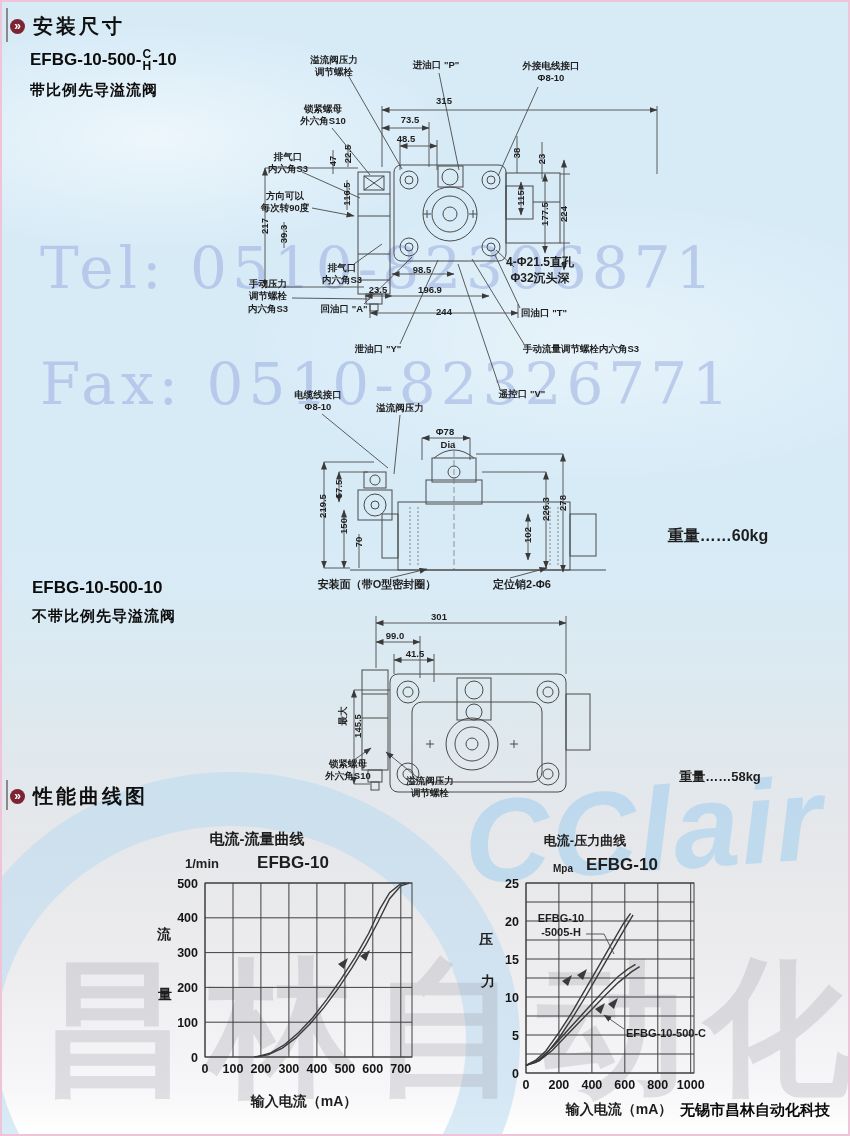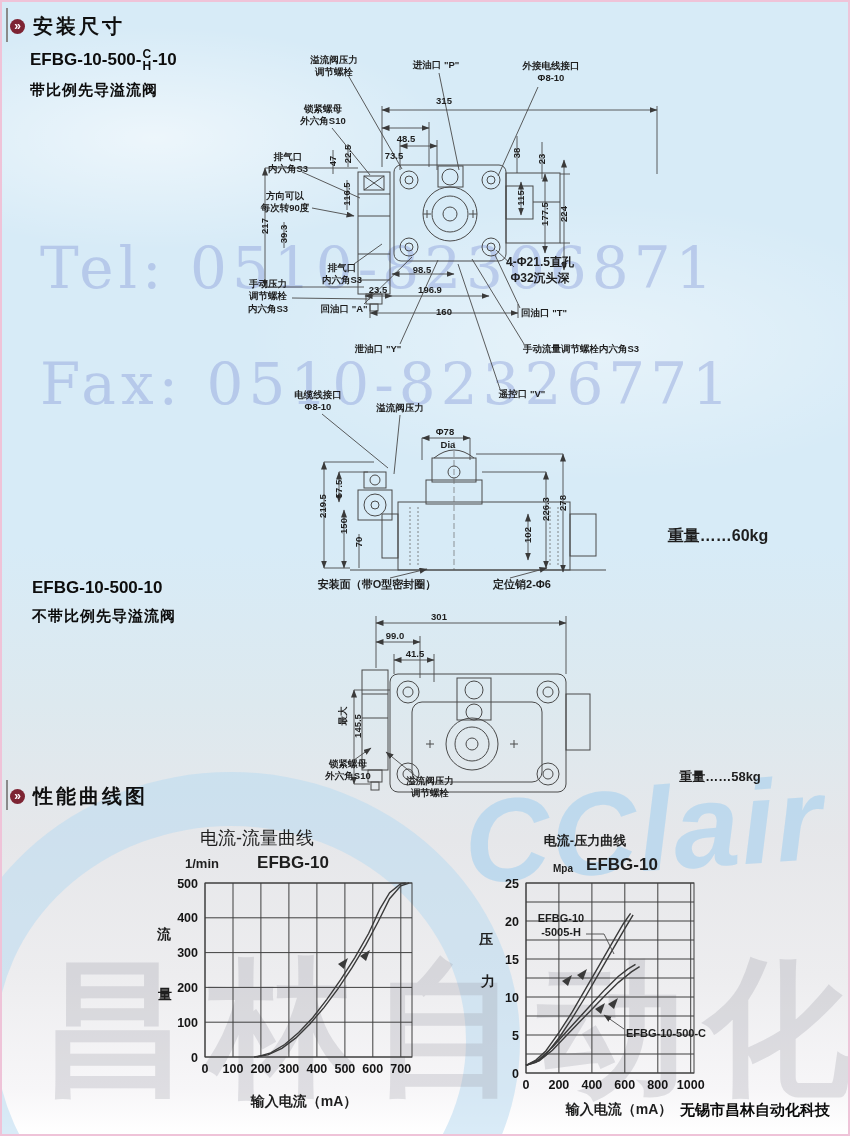--- a/index.html
+++ b/index.html
@@ -357,21 +357,21 @@
     </g>
   </svg>
 
   <div class="ann-layer">
       <span class="ann" style="left: 332px; top: 64px;">溢流阀压力
 调节螺栓</span>
       <span class="ann" style="left: 434px; top: 63px;">进油口 "P"</span>
       <span class="ann" style="left: 549px; top: 70px;">外接电线接口
 Φ8-10</span>
       <span class="ann" style="left: 442px; top: 99px;">315</span>
-      <span class="ann" style="left: 392px; top: 118px; margin-top: 36px;">73.5</span>
+      <span class="ann" style="left: 408px; top: 118px;">73.5</span>
       <span class="ann" style="left: 404px; top: 137px;">48.5</span>
       <span class="ann" style="left: 321px; top: 113px;">锁紧螺母
 外六角S10</span>
       <span class="ann" style="left: 286px; top: 161px;">排气口
 内六角S3</span>
       <span class="ann" style="left: 283px; top: 200px;">方向可以
 每次转90度</span>
       <span class="ann rot" style="left: 331px; top: 159px;">47</span>
       <span class="ann rot" style="left: 346px; top: 152px;">22.5</span>
       <span class="ann rot" style="left: 345px; top: 192px;">116.5</span>
@@ -384,21 +384,21 @@
       <span class="ann rot" style="left: 562px; top: 212px;">224</span>
       <span class="ann" style="left: 340px; top: 272px;">排气口
 内六角S3</span>
       <span class="ann" style="left: 266px; top: 295px;">手动压力
 调节螺栓
 内六角S3</span>
       <span class="ann" style="left: 342px; top: 307px;">回油口 "A"</span>
       <span class="ann" style="left: 420px; top: 268px;">98.5</span>
       <span class="ann" style="left: 376px; top: 288px;">23.5</span>
       <span class="ann" style="left: 428px; top: 288px;">196.9</span>
-      <span class="ann" style="left: 442px; top: 310px;">160</span>
+      <span class="ann" style="left: 442px; top: 310px;">244</span>
       <span class="ann" style="left: 538px; top: 269px; font-size: 12px;">4-Φ21.5直孔
 Φ32沉头深</span>
       <span class="ann" style="left: 542px; top: 311px;">回油口 "T"</span>
       <span class="ann" style="left: 376px; top: 347px;">泄油口 "Y"</span>
       <span class="ann" style="left: 579px; top: 347px;">手动流量调节螺栓内六角S3</span>
       <span class="ann" style="left: 520px; top: 392px;">遥控口 "V"</span>
       <span class="ann" style="left: 316px; top: 399px;">电缆线接口
 Φ8-10</span>
       <span class="ann" style="left: 398px; top: 406px;">溢流阀压力</span>
     </div>
@@ -422,21 +422,21 @@
       <span class="ann" style="left: 413px; top: 652px;">41.5</span>
       <span class="ann rot" style="left: 341px; top: 714px;">最大</span>
       <span class="ann rot" style="left: 356px; top: 724px;">145.5</span>
       <span class="ann" style="left: 346px; top: 768px;">锁紧螺母
 外六角S10</span>
       <span class="ann" style="left: 428px; top: 785px;">溢流阀压力
 调节螺栓</span>
       <span class="ann" style="left: 718px; top: 775px; font-size: 13px;">重量……58kg</span>
     </div>
   <div class="ann-layer">
-      <span class="ann" style="left: 255px; top: 837px; font-size: 18px; font-weight: 400;">电流-流量曲线</span>
+      <span class="ann" style="left: 255px; top: 837px; font-size: 15px; font-weight: 700;">电流-流量曲线</span>
       <span class="ann" style="left: 291px; top: 861px; font-size: 17px; font-weight: 700;">EFBG-10</span>
       <span class="ann" style="left: 200px; top: 862px; font-size: 13px;">1/min</span>
       <span class="ann" style="left: 162px; top: 932px; font-size: 14px; font-weight: 700;">流</span>
       <span class="ann" style="left: 163px; top: 992px; font-size: 14px; font-weight: 700;">量</span>
       <span class="ann" style="left: 302px; top: 1099px; font-size: 14px; font-weight: 700;">输入电流（mA）</span>
       <span class="ann" style="left: 583px; top: 839px; font-size: 13px; font-weight: 700;">电流-压力曲线</span>
       <span class="ann" style="left: 620px; top: 863px; font-size: 17px; font-weight: 700;">EFBG-10</span>
       <span class="ann" style="left: 561px; top: 866px; font-size: 10px;">Mpa</span>
       <span class="ann" style="left: 484px; top: 937px; font-size: 14px; font-weight: 700;">压</span>
       <span class="ann" style="left: 486px; top: 979px; font-size: 14px; font-weight: 700;">力</span>

